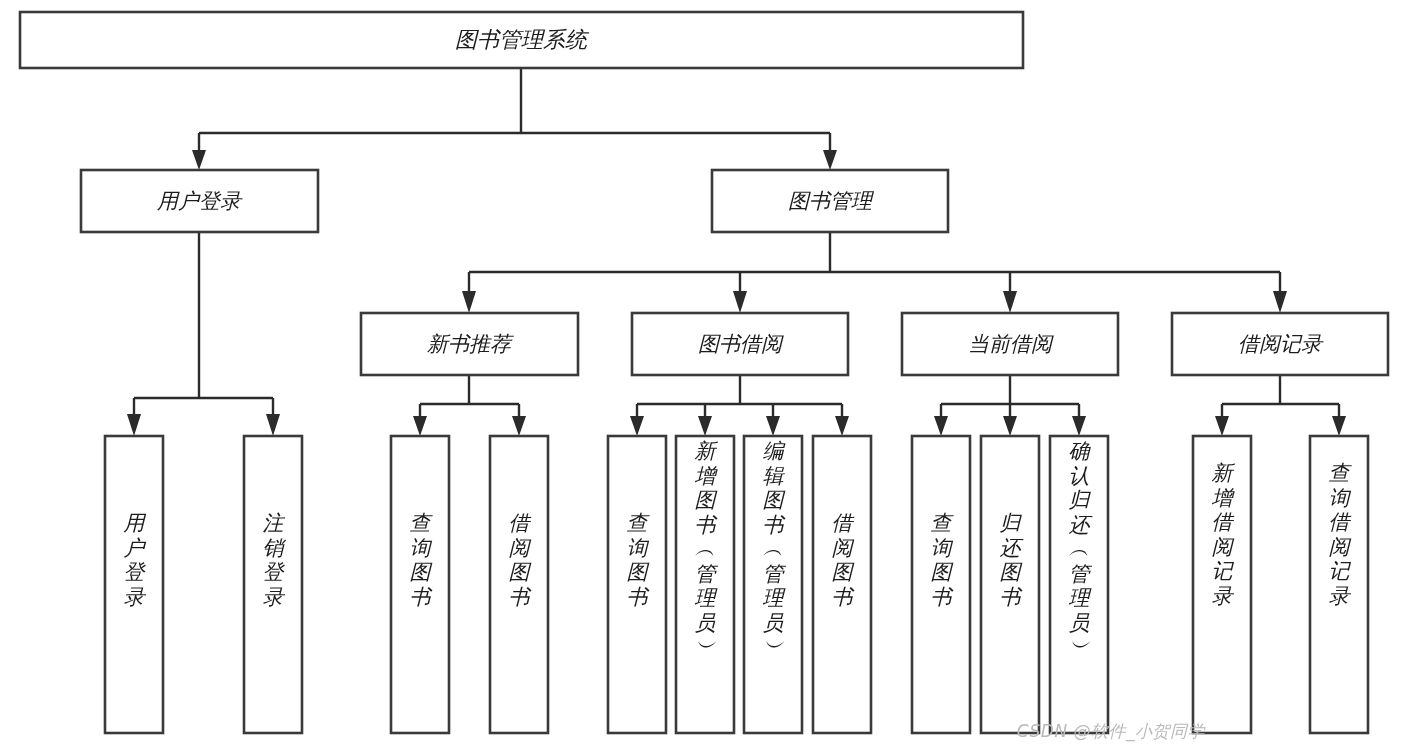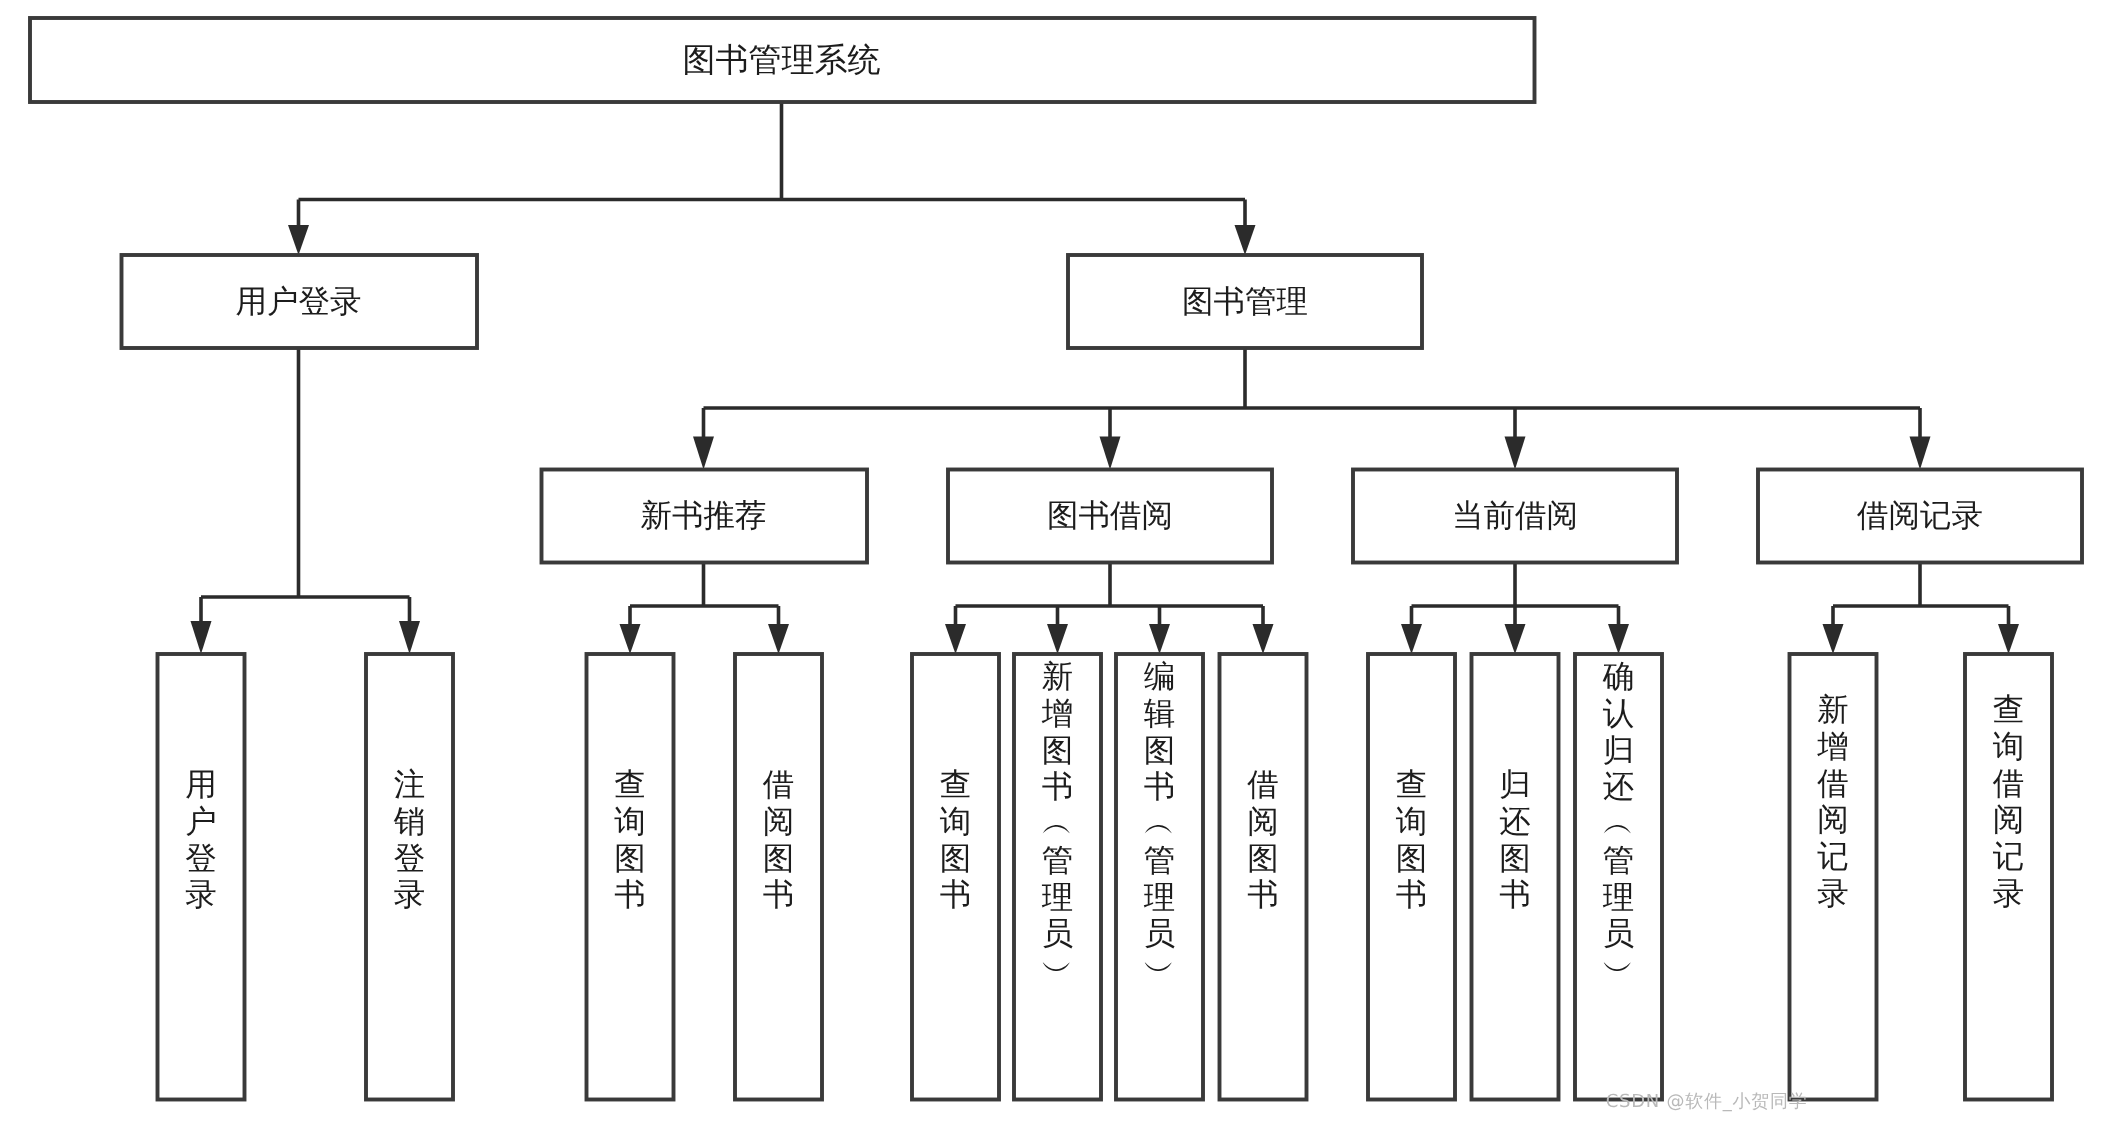--- a/index.html
+++ b/index.html
@@ -12,20 +12,21 @@
     width: 1405px;
     height: 747px;
     font-family: "DejaVu Sans", "Liberation Sans", sans-serif;
     overflow: hidden;
     position: relative;
   }
   #diagram-root {
     position: relative;
     width: 1213px;
     height: 747px;
+    font-style: italic;
   }
   svg.diagram {
     position: absolute;
     top: 0;
     left: 0;
     width: 1405px;
     height: 747px;
     display: block;
   }
   .node-box {
@@ -57,21 +58,21 @@
     text-anchor: middle;
   }
   .title-label {
     font-size: 22px;
   }
   .watermark-text {
     position: absolute;
     right: 8px;
     bottom: 4px;
     font-family: "DejaVu Sans", "Liberation Sans", sans-serif;
-    font-size: 12px;
+    font-size: 17px;
     color: #b9b9b9;
     letter-spacing: 0.5px;
     white-space: nowrap;
     user-select: none;
   }
 </style>
 </head>
 <body>
 
 <div id="diagram-root">

